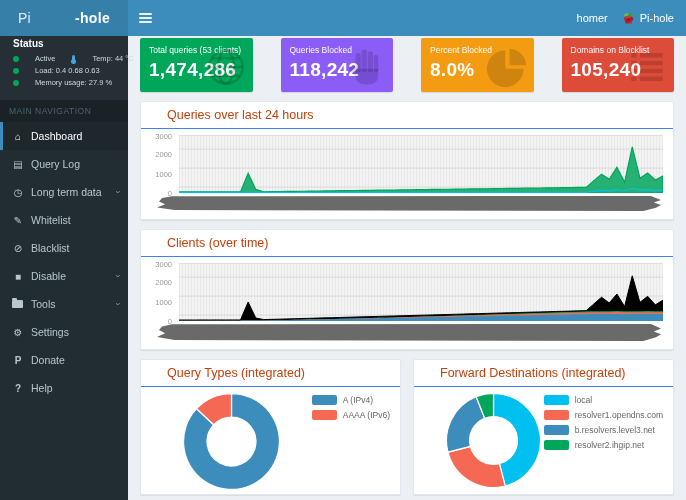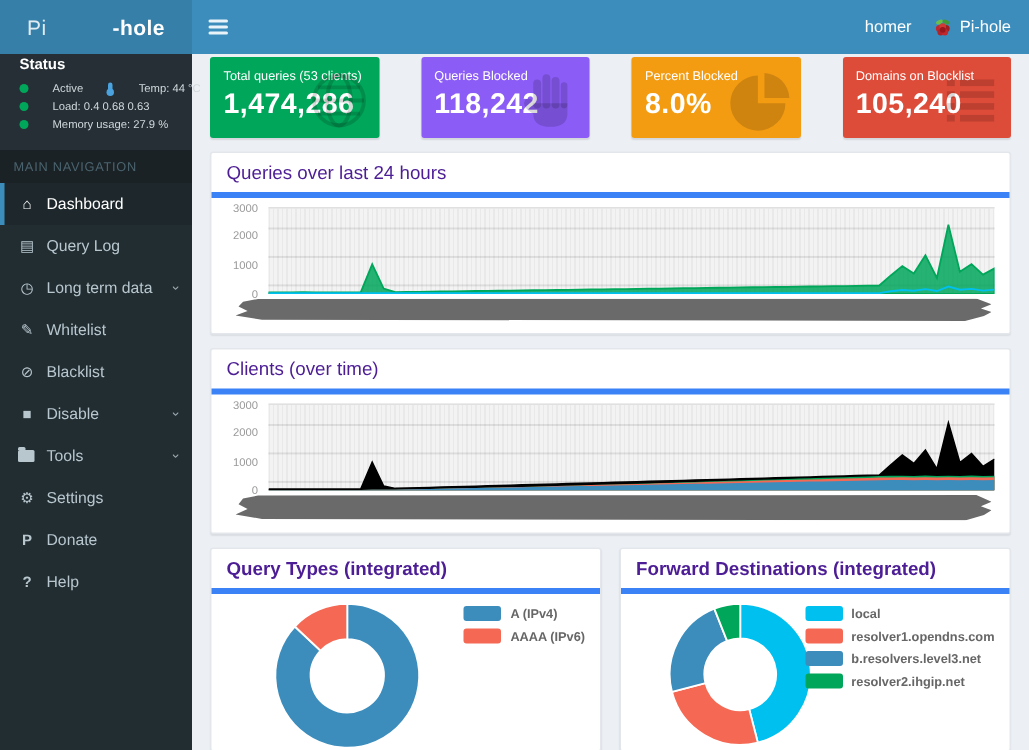--- a/index.html
+++ b/index.html
@@ -46,39 +46,39 @@
   .content { position:absolute; top:28px; left:128px; right:0; bottom:0; padding:10px 12px; overflow:hidden; }
   
   .stat-row { display:grid; grid-template-columns:repeat(4,1fr); gap:28px; margin-bottom:9px; }
   .stat-card { border-radius:2px; color:#fff; padding:7px 9px; height:54px; position:relative; overflow:hidden; box-shadow:0 1px 1px rgba(0,0,0,.1); }
   .stat-title { font-size:8.5px; margin-bottom:4px; white-space:nowrap; }
   .stat-value { font-size:19px; font-weight:700; letter-spacing:.3px; }
   .stat-icon { position:absolute; right:6px; top:8px; width:42px; height:42px; color:rgba(0,0,0,.15); }
   .stat-icon svg { width:100%; height:100%; }
   
   .box { background:#fff; border:1px solid #e3e7ec; border-radius:2px; box-shadow:0 1px 1px rgba(0,0,0,.08); margin-bottom:9px; }
-  .box-header { padding:6px 10px; font-size:12.5px; color:#4c1d95; border-bottom:4px solid #3b82f6; }
+  .box-header { padding:6px 26px; font-size:12.5px; color:#c2410c; border-bottom:1px solid #3b82f6; }
   .box-body { padding:6px 10px 8px 10px; position:relative; }
   
   .chart-wrap { position:relative; padding-left:28px; }
   .yticks { position:absolute; left:0; top:0; bottom:0; width:25px; }
   .yticks span { position:absolute; right:4px; font-size:7.5px; color:#9a9a9a; transform:translateY(-50%); }
   .plot { height:58px; border-top:1px solid #e0e0e0;
     background:
       repeating-linear-gradient(90deg, rgba(0,0,0,.045) 0 1px, transparent 1px 3px),
       linear-gradient(to bottom, #ddd 0 1px, transparent 1px) 0 33.3%/100% 33.3% repeat-y,
       #f3f3f3;
   }
   .plot svg { width:100%; height:100%; display:block; }
   .xsmear { height:15px; margin:3px 2px 0 6px; background:#6a6a6a;
     clip-path:polygon(1% 14%, 3% 2%, 98% 0%, 100% 26%, 98.6% 44%, 100% 60%, 99% 78%, 96.5% 100%, 3.5% 94%, 0% 76%, 1.6% 55%, .4% 36%);
   }
   .xsmear.tall { height:17px; }
   
-  .bottom-row { display:grid; grid-template-columns:1fr 1fr; gap:12px;font-weight:bold; }
+  .bottom-row { display:grid; grid-template-columns:1fr 1fr; gap:12px; }
   .donut-box { height:136px; margin-bottom:0; }
   .donut-body { height:109px; padding:4px 8px; position:relative; }
   .donut { position:absolute; left:40px; top:4px; width:101px; height:101px; }
   .donut-box.right .donut { left:30px; width:99px; height:99px; }
   .legend { position:absolute; top:8px; right:10px; list-style:none; margin:0; padding:0; }
   .legend li { display:flex; align-items:center; gap:6px; margin-bottom:5px; cursor:pointer; }
   .legend .swatch { width:25px; height:10px; border-radius:2px; flex:0 0 auto; }
   .legend .lbl { font-size:8.5px; color:#666; white-space:nowrap; }
 </style>
 </head>

